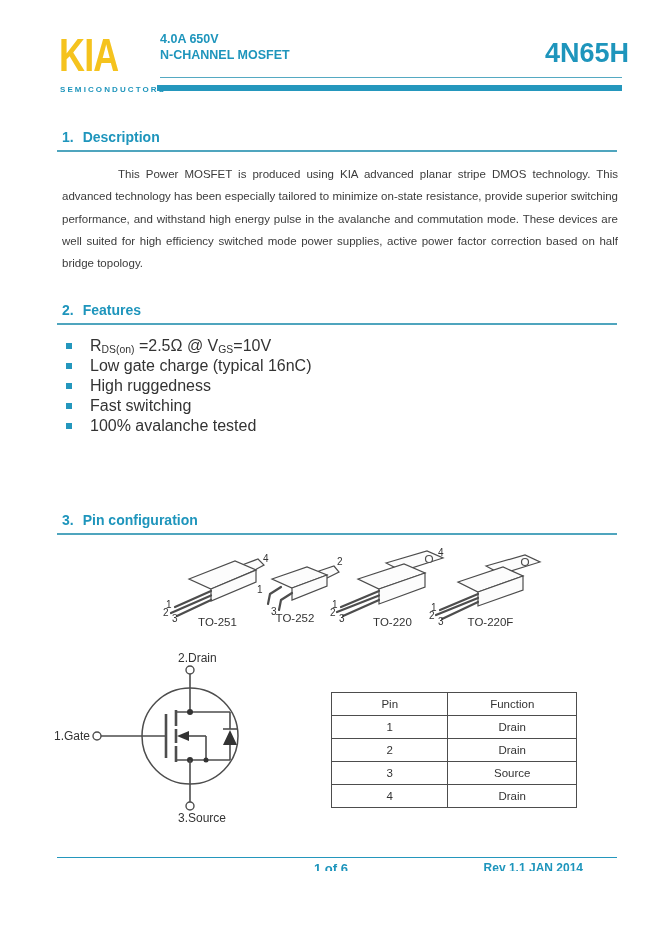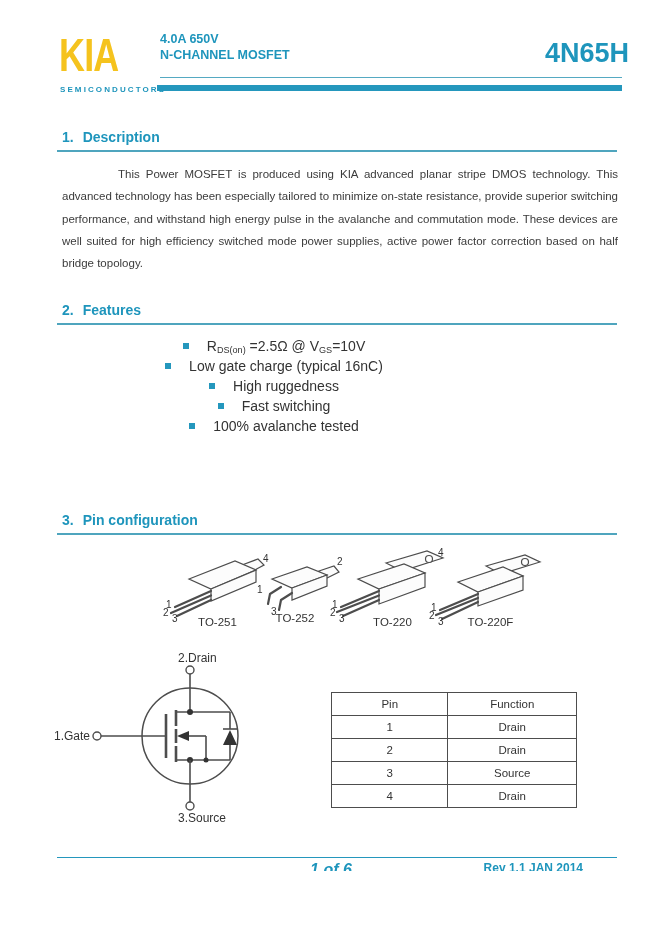--- a/index.html
+++ b/index.html
@@ -28,21 +28,21 @@
   .sec-rule { left:57px; width:560px; height:2px; background:#4FA5BE; }
 
   
   .para {
     left:62px; top:163px; width:556px; font-size:11.5px; line-height:22.3px;
     color:#3b3b3b; text-align:justify; text-indent:56px;
   }
 
   
   .features { left:62px; top:336px; width:420px; list-style:none; margin:0; padding:0; }
-  .features li { display:flex; align-items:center; height:20px; font-size:14px; color:#333;justify-content:center; }
+  .features li { display:flex; align-items:center; height:20px; font-size:16px; color:#333; }
   .bullet { width:6px; height:6px; background:#2497BD; margin:0 18px 0 4px; flex:0 0 auto; }
   .ftext sub { font-size:0.65em; vertical-align:-0.18em; }
 
   
   .pkg { text-align:center; }
   .pkg svg { overflow:visible; display:block; }
   .pkg polygon { fill:#fcfcfc; stroke:#4d4d4d; stroke-width:1.2; }
   .pkg line { stroke:#4d4d4d; stroke-width:2.2; stroke-linecap:round; }
   .pkg path { stroke:#4d4d4d; stroke-width:2.2; fill:none; stroke-linecap:round; }
   .pkg circle { fill:#ffffff; stroke:#4d4d4d; stroke-width:1.2; }
@@ -62,21 +62,21 @@
   
   .pin-table { left:331px; top:692px; width:246px; border-collapse:collapse; }
   .pin-table td, .pin-table th {
     border:1.2px solid #4d4d4d; height:22px; font-size:11.5px; font-weight:normal;
     color:#333; text-align:center; padding:0;
   }
   .pin-table col.c1 { width:117px; } .pin-table col.c2 { width:129px; }
 
   
   .footer-rule { left:57px; top:857px; width:560px; height:1px; background:#2497BD; }
-  .footer-page { left:0; right:0; top:861px; text-align:center; font-size:16px; font-weight:bold; color:#1E95BC;font-style:italic; }
+  .footer-page { left:0; right:0; top:861px; text-align:center; font-size:13px; font-weight:bold; color:#1E95BC; }
   .footer-rev  { right:79px; top:861px; font-size:12px; font-weight:bold; color:#1E95BC; }
 </style>
 </head>
 <body>
 
 <div class="page">
 
   <div class="abs logo">KIA</div>
   <div class="abs logo-sub">SEMICONDUCTORS</div>
   <div class="abs subtitle">

